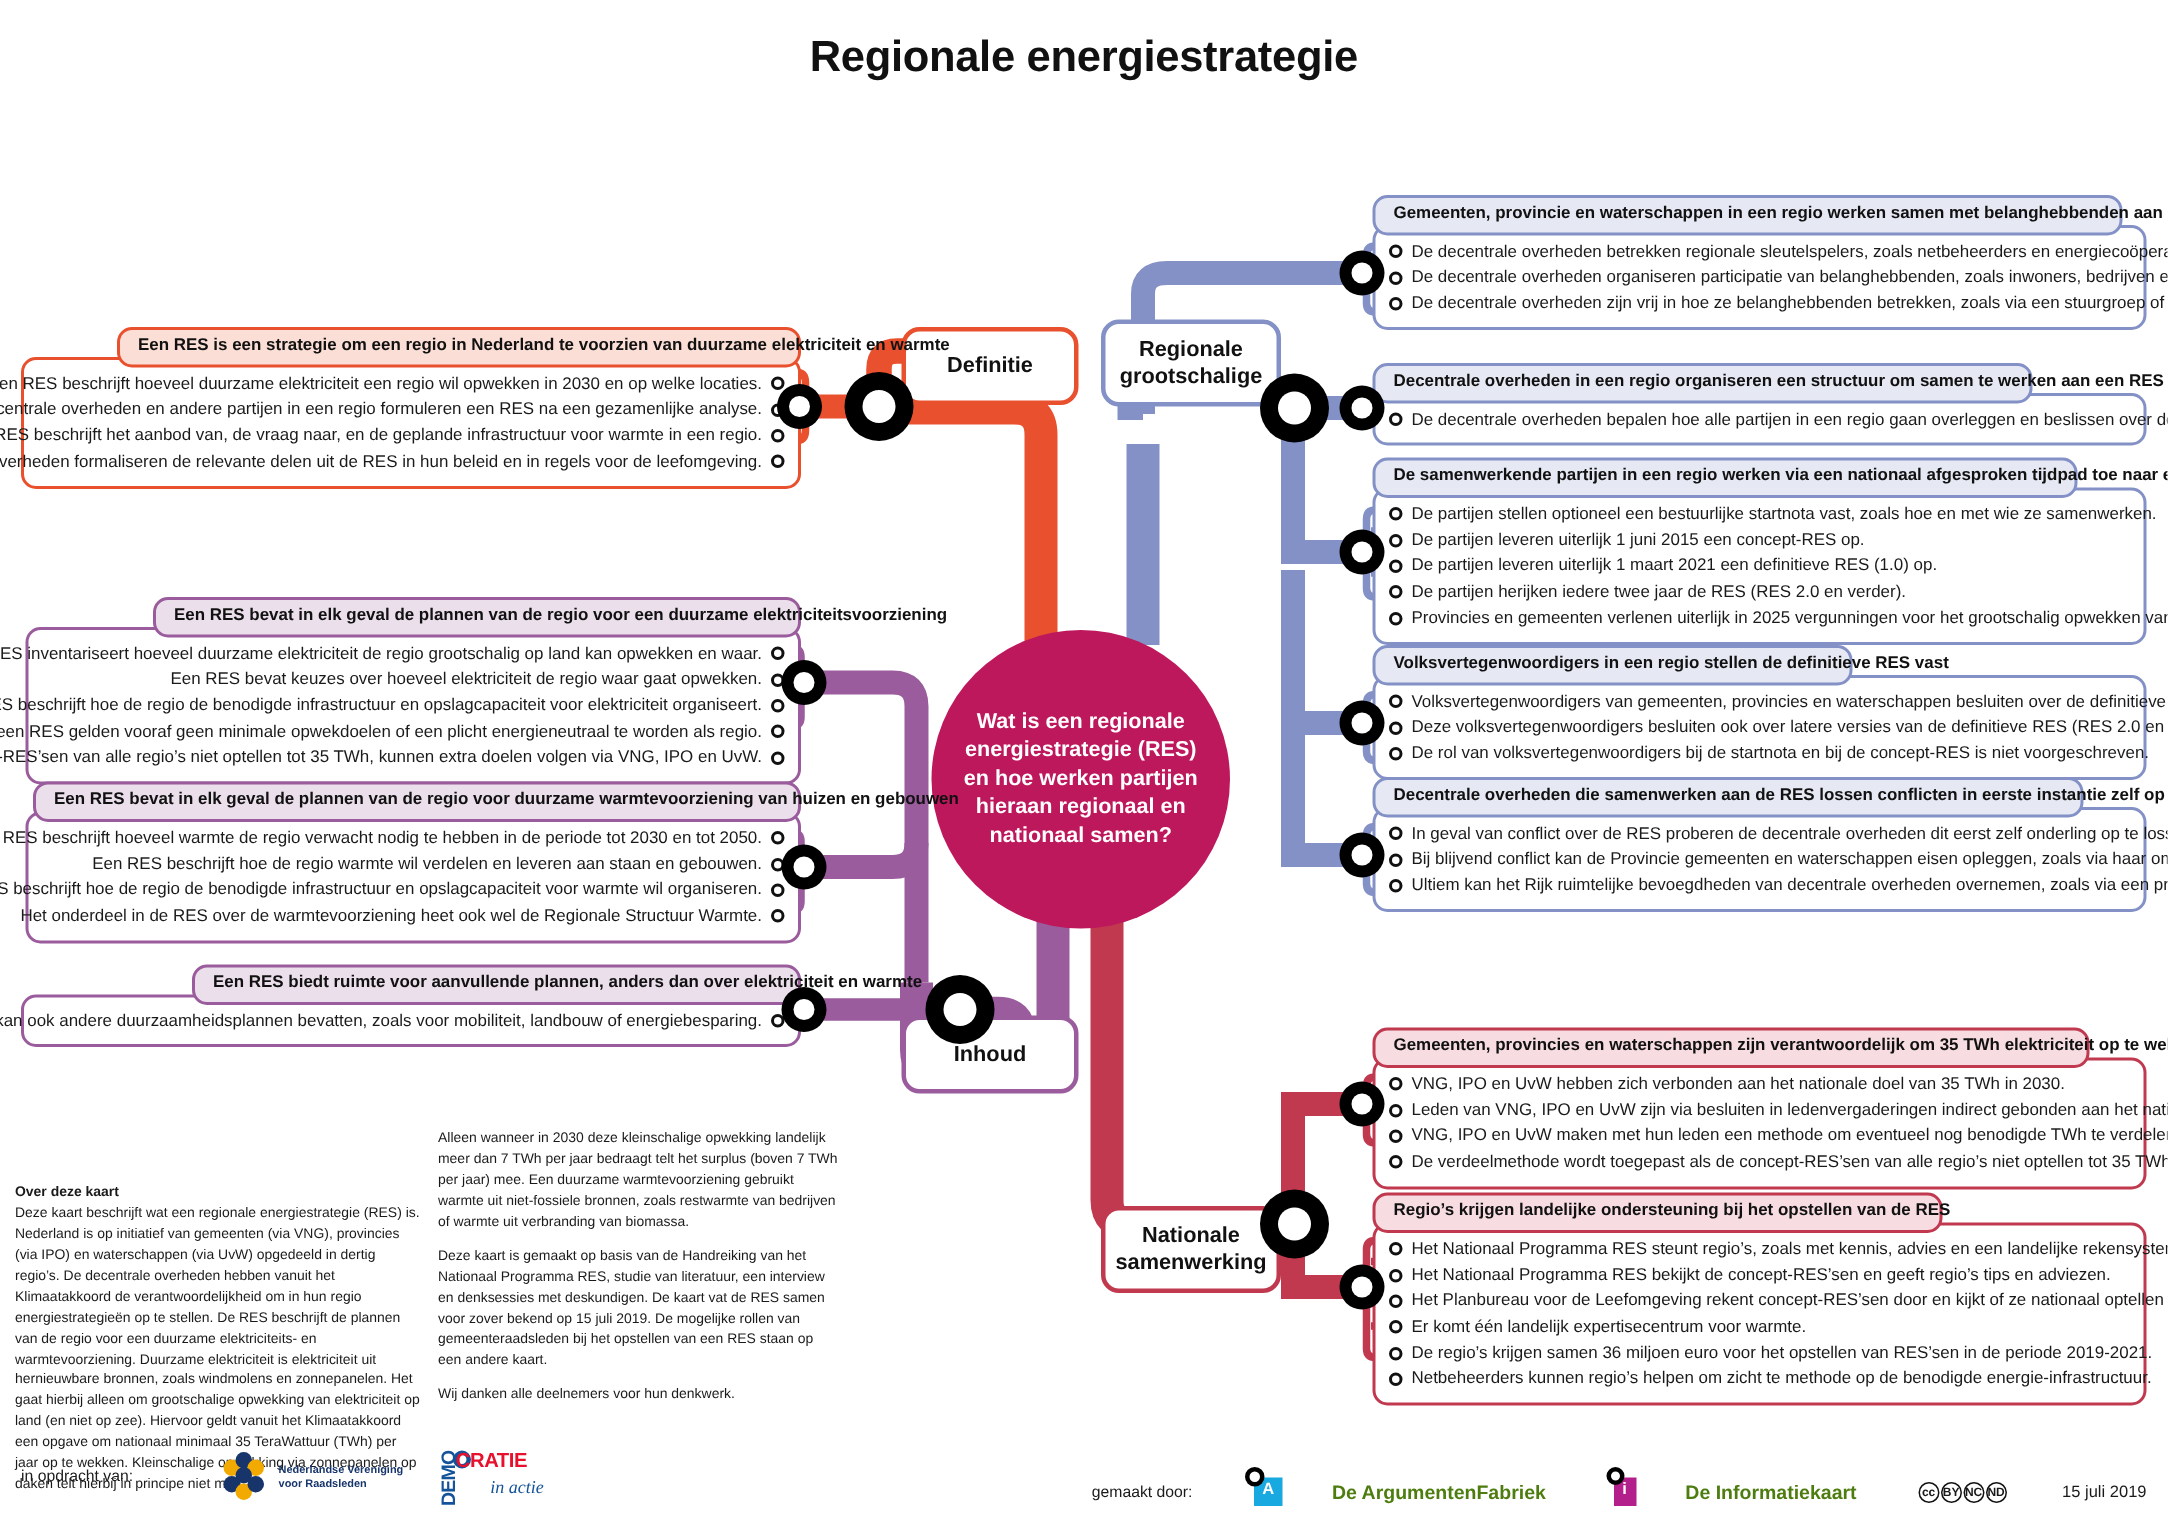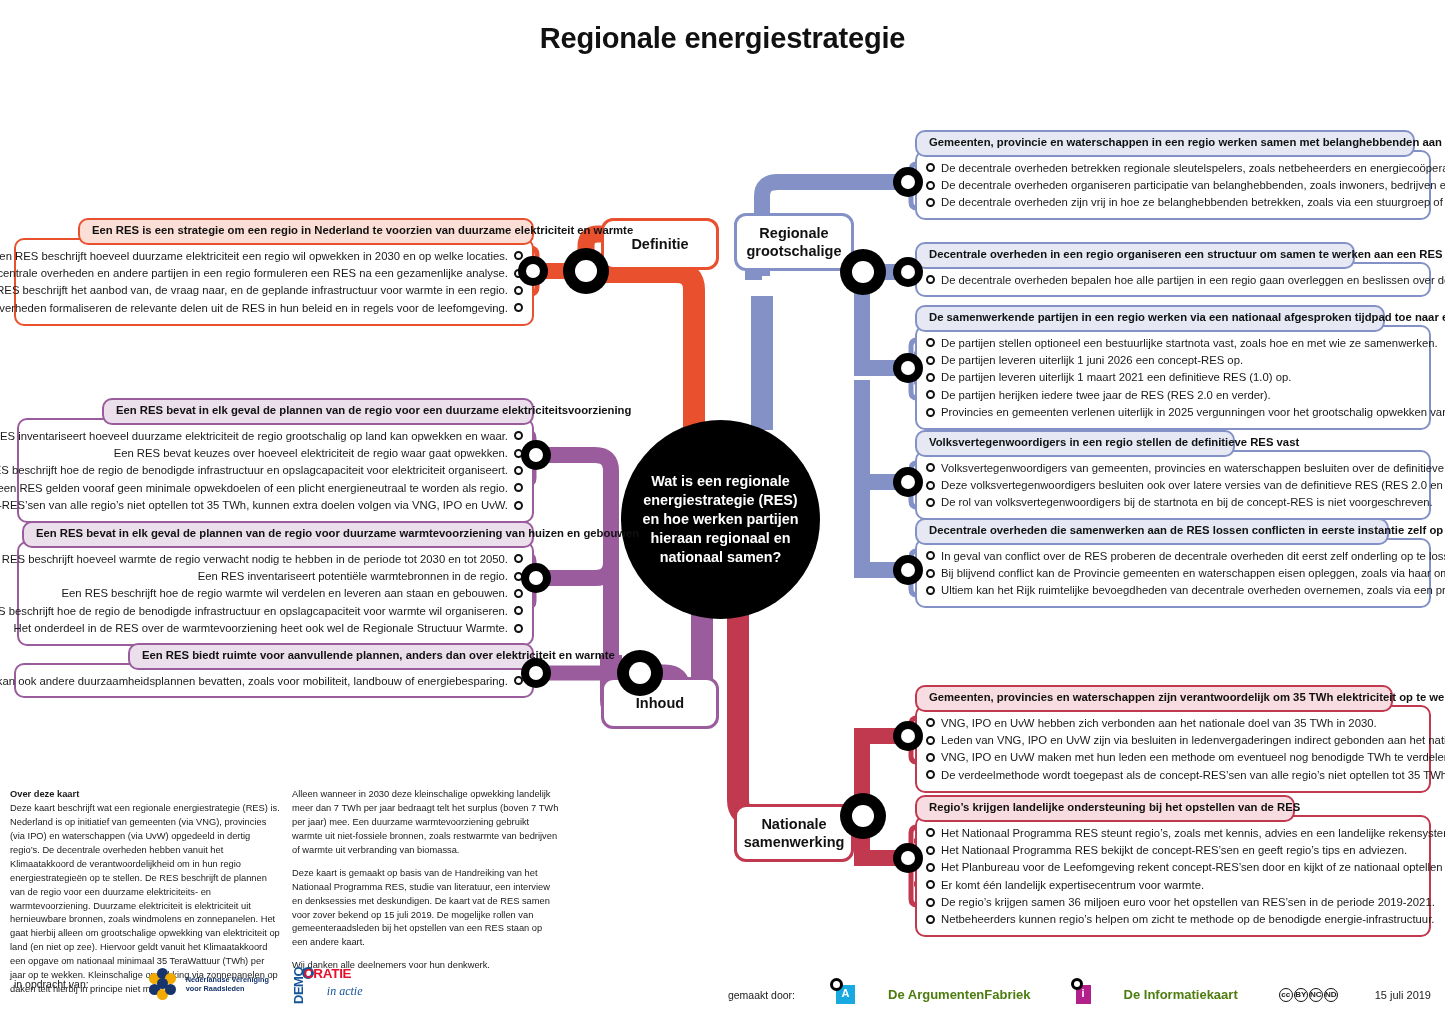--- a/index.html
+++ b/index.html
@@ -23,21 +23,21 @@
   }
 
   
   #wires { position:absolute; left:0; top:0; width:1445px; height:1022px; }
 
   
   .hub {
     position:absolute;
     left:621px; top:420px; width:199px; height:199px;
     border-radius:50%;
-    background:#000000;
+    background:#be185d;
     color:#fff;
     display:flex; align-items:center; justify-content:center;
     text-align:center;
     padding:14px 18px;
     font-size:14.4px; font-weight:bold; line-height:1.33;
   }
 
   
   .branch {
     position:absolute;
@@ -324,24 +324,20 @@
 
   <div class="cluster left t-purple">
     <div class="chead" style="left:22px; top:521px; width:512px;">Een RES bevat in elk geval de plannen van de regio voor duurzame warmtevoorziening van huizen en gebouwen</div>
     <div class="cbody" style="left:17px; top:541px; width:517px;">
       <ul>
         <li>
             <span class="txt">Een RES beschrijft hoeveel warmte de regio verwacht nodig te hebben in de periode tot 2030 en tot 2050.</span>
             <span class="ring"></span>
           </li>
         <li>
-            <span class="txt">Een RES inventariseert potentiële warmtebronnen in de regio.</span>
-            <span class="ring"></span>
-          </li>
-        <li>
             <span class="txt">Een RES beschrijft hoe de regio warmte wil verdelen en leveren aan staan en gebouwen.</span>
             <span class="ring"></span>
           </li>
         <li>
             <span class="txt">Een RES beschrijft hoe de regio de benodigde infrastructuur en opslagcapaciteit voor warmte wil organiseren.</span>
             <span class="ring"></span>
           </li>
         <li>
             <span class="txt">Het onderdeel in de RES over de warmtevoorziening heet ook wel de Regionale Structuur Warmte.</span>
             <span class="ring"></span>
@@ -397,21 +393,21 @@
   <div class="cluster right t-blue">
     <div class="chead" style="left:915px; top:305px; width:470px;">De samenwerkende partijen in een regio werken via een nationaal afgesproken tijdpad toe naar een RES</div>
     <div class="cbody" style="left:915px; top:325px; width:516px;">
       <ul>
         <li>
             <span class="ring"></span>
             <span class="txt">De partijen stellen optioneel een bestuurlijke startnota vast, zoals hoe en met wie ze samenwerken.</span>
           </li>
         <li>
             <span class="ring"></span>
-            <span class="txt">De partijen leveren uiterlijk 1 juni 2026 een concept-RES op.</span>
+            <span class="txt">De partijen leveren uiterlijk 1 juni 2015 een concept-RES op.</span>
           </li>
         <li>
             <span class="ring"></span>
             <span class="txt">De partijen leveren uiterlijk 1 maart 2021 een definitieve RES (1.0) op.</span>
           </li>
         <li>
             <span class="ring"></span>
             <span class="txt">De partijen herijken iedere twee jaar de RES (RES 2.0 en verder).</span>
           </li>
         <li>
@@ -517,21 +513,21 @@
       </ul>
     </div>
   </div>
 
   <div class="about" style="left:10px; top:788px; width:270px;">
     <p><span class="h">Over deze kaart</span><br>
       <span>Deze kaart beschrijft wat een regionale energiestrategie (RES) is. Nederland is op initiatief van gemeenten (via VNG), provincies (via IPO) en waterschappen (via UvW) opgedeeld in dertig regio’s. De decentrale overheden hebben vanuit het Klimaatakkoord de verantwoordelijkheid om in hun regio energiestrategieën op te stellen. De RES beschrijft de plannen van de regio voor een duurzame elektriciteits- en warmtevoorziening.</span>
       <span>Duurzame elektriciteit is elektriciteit uit hernieuwbare bronnen, zoals windmolens en zonnepanelen. Het gaat hierbij alleen om grootschalige opwekking van elektriciteit op land (en niet op zee). Hiervoor geldt vanuit het Klimaatakkoord een opgave om nationaal minimaal 35 TeraWattuur (TWh) per jaar op te wekken. Kleinschalige opwekking via zonnepanelen op daken telt hierbij in principe niet mee.</span>
     </p>
   </div>
-  <div class="about" style="left:292px; top:788px; width:268px;">
+  <div class="about" style="left:292px; top:752px; width:268px;">
     <p>Alleen wanneer in 2030 deze kleinschalige opwekking landelijk meer dan 7 TWh per jaar bedraagt telt het surplus (boven 7 TWh per jaar) mee. Een duurzame warmtevoorziening gebruikt warmte uit niet-fossiele bronnen, zoals restwarmte van bedrijven of warmte uit verbranding van biomassa.</p>
     <p>Deze kaart is gemaakt op basis van de Handreiking van het Nationaal Programma RES, studie van literatuur, een interview en denksessies met deskundigen. De kaart vat de RES samen voor zover bekend op 15 juli 2019. De mogelijke rollen van gemeenteraadsleden bij het opstellen van een RES staan op een andere kaart.</p>
     <p>Wij danken alle deelnemers voor hun denkwerk.</p>
   </div>
 
   <div class="footline flex" style="left:14px;">
     <span>in opdracht van:</span>
     <span class="logo-vng-dots" style="margin-left:60px;">
       <span class="dot" style="left:0px;  top:5px;  background:#F2A900;"></span>
       <span class="dot" style="left:8px;  top:0px;  background:#17356B;"></span>

